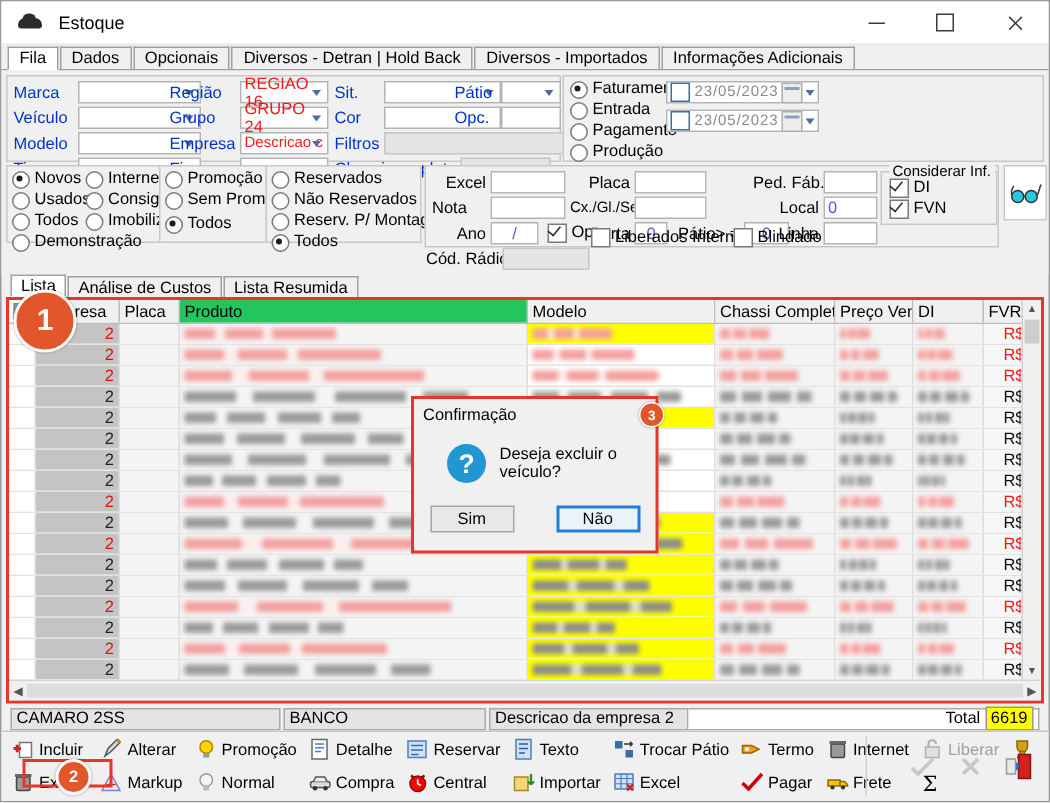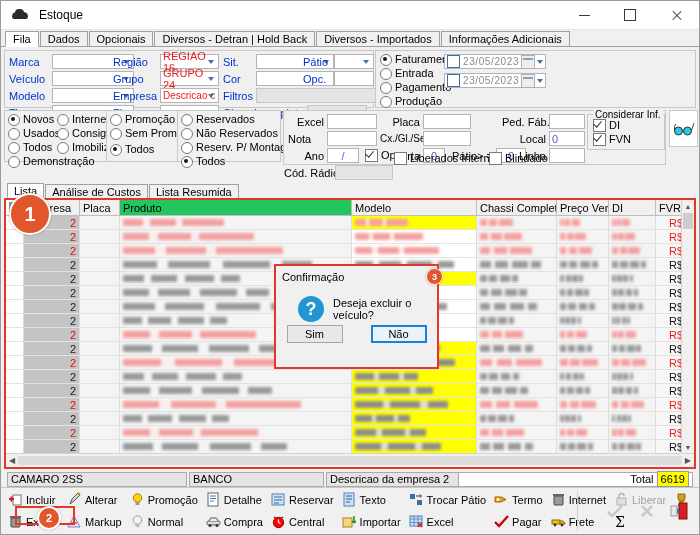--- a/index.html
+++ b/index.html
@@ -140,21 +140,21 @@
     position:absolute;left:273px;top:263px;width:165px;height:105px;
     background:#f0f0f0;border:2px solid #e8352a;box-sizing:border-box;z-index:40;
   }
   .modal-title{font-size:11px;padding:5px 0 0 6px;color:#000;}
   .modal-body{display:flex;align-items:center;gap:9px;padding:13px 0 0 22px;}
   .qmark{
     width:26px;height:26px;border-radius:50%;background:#2196d3;color:#fff;
     display:flex;align-items:center;justify-content:center;font-size:18px;font-weight:bold;flex:0 0 26px;
   }
   .modal-msg{font-size:11px;}
-  .modal-btns{display:flex;justify-content:center;gap:28px;margin-top:3px;}
+  .modal-btns{display:flex;justify-content:center;gap:28px;margin-top:15px;}
   .mbtn{width:56px;height:18px;border:1px solid #a7a7a7;background:#e8e8e8;font-size:11px;display:flex;align-items:center;justify-content:center;box-sizing:border-box;}
   .mbtn.focus{border:2px solid #1e7fd4;background:#e9f3fc;}
 
   
   .badge{
     position:absolute;border-radius:50%;background:#e2562c;color:#fff;
     display:flex;align-items:center;justify-content:center;font-weight:bold;
     border:2px solid #ffffff;box-shadow:0 0 2px rgba(0,0,0,.35);z-index:60;
   }
   .badge.b1{left:8px;top:192px;width:38px;height:38px;font-size:20px;}

